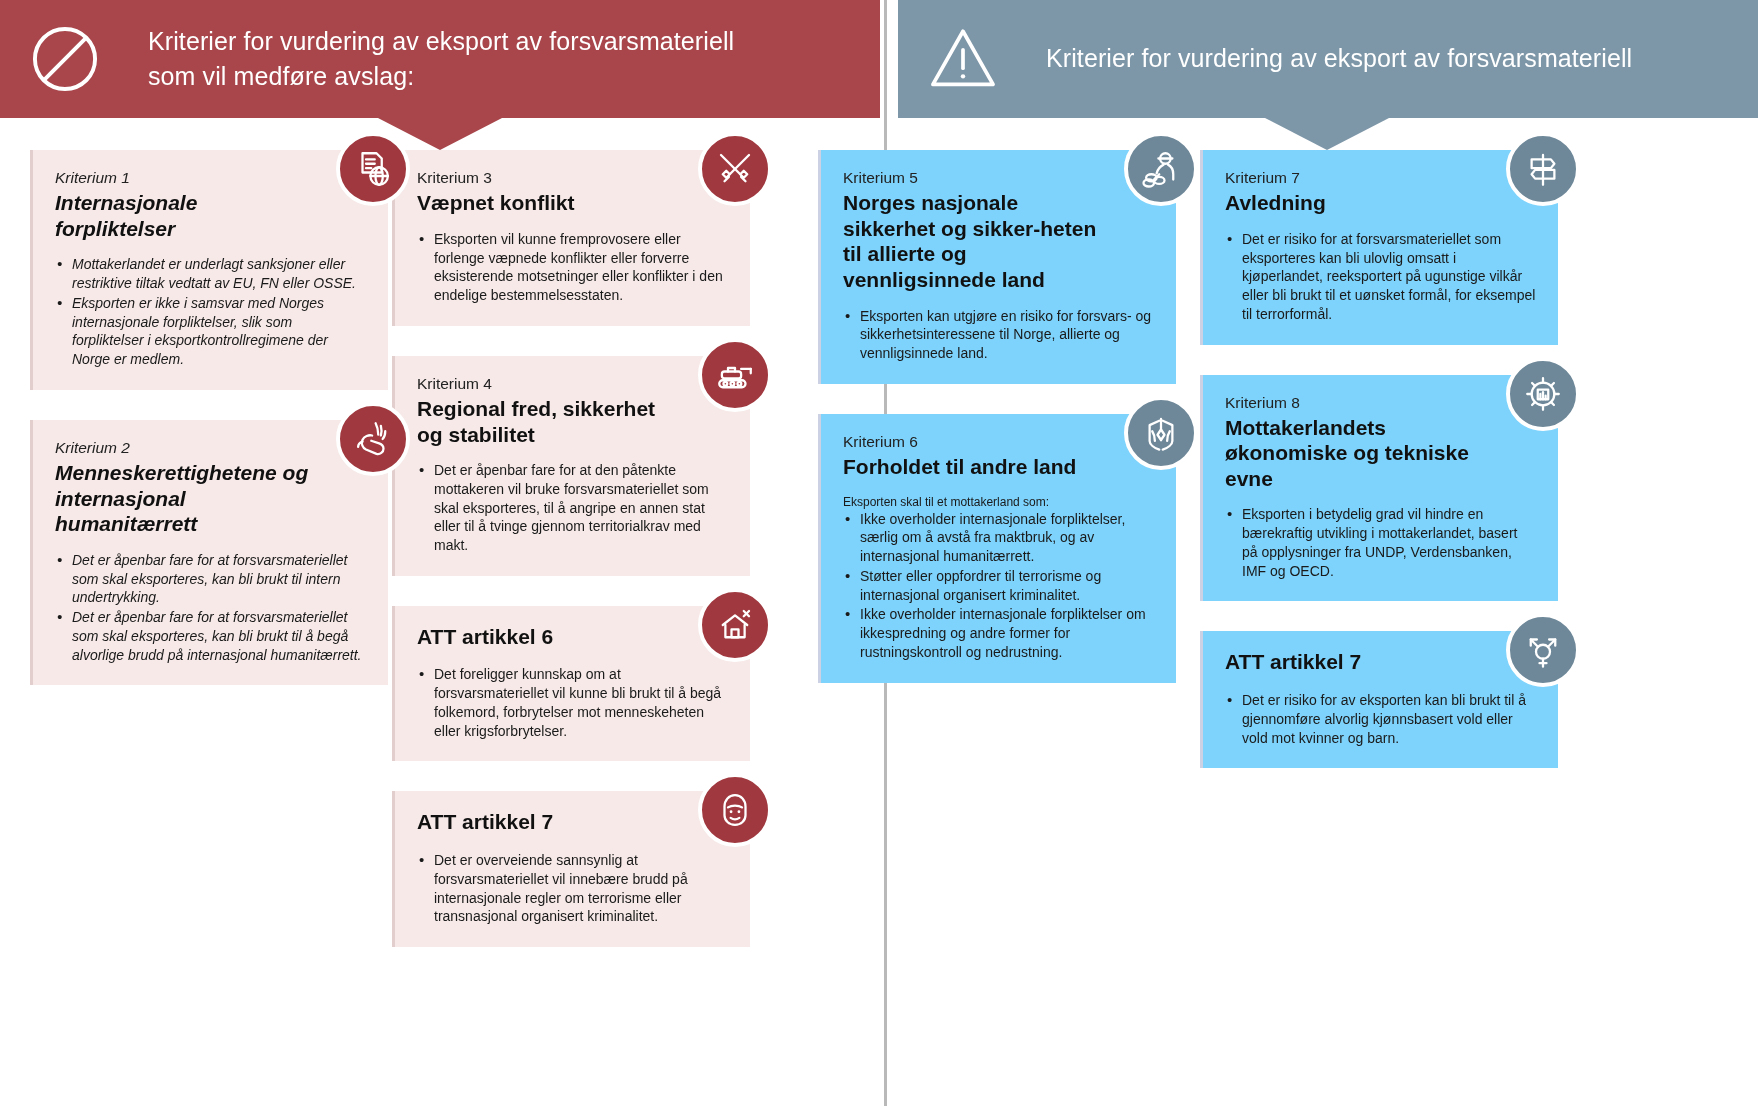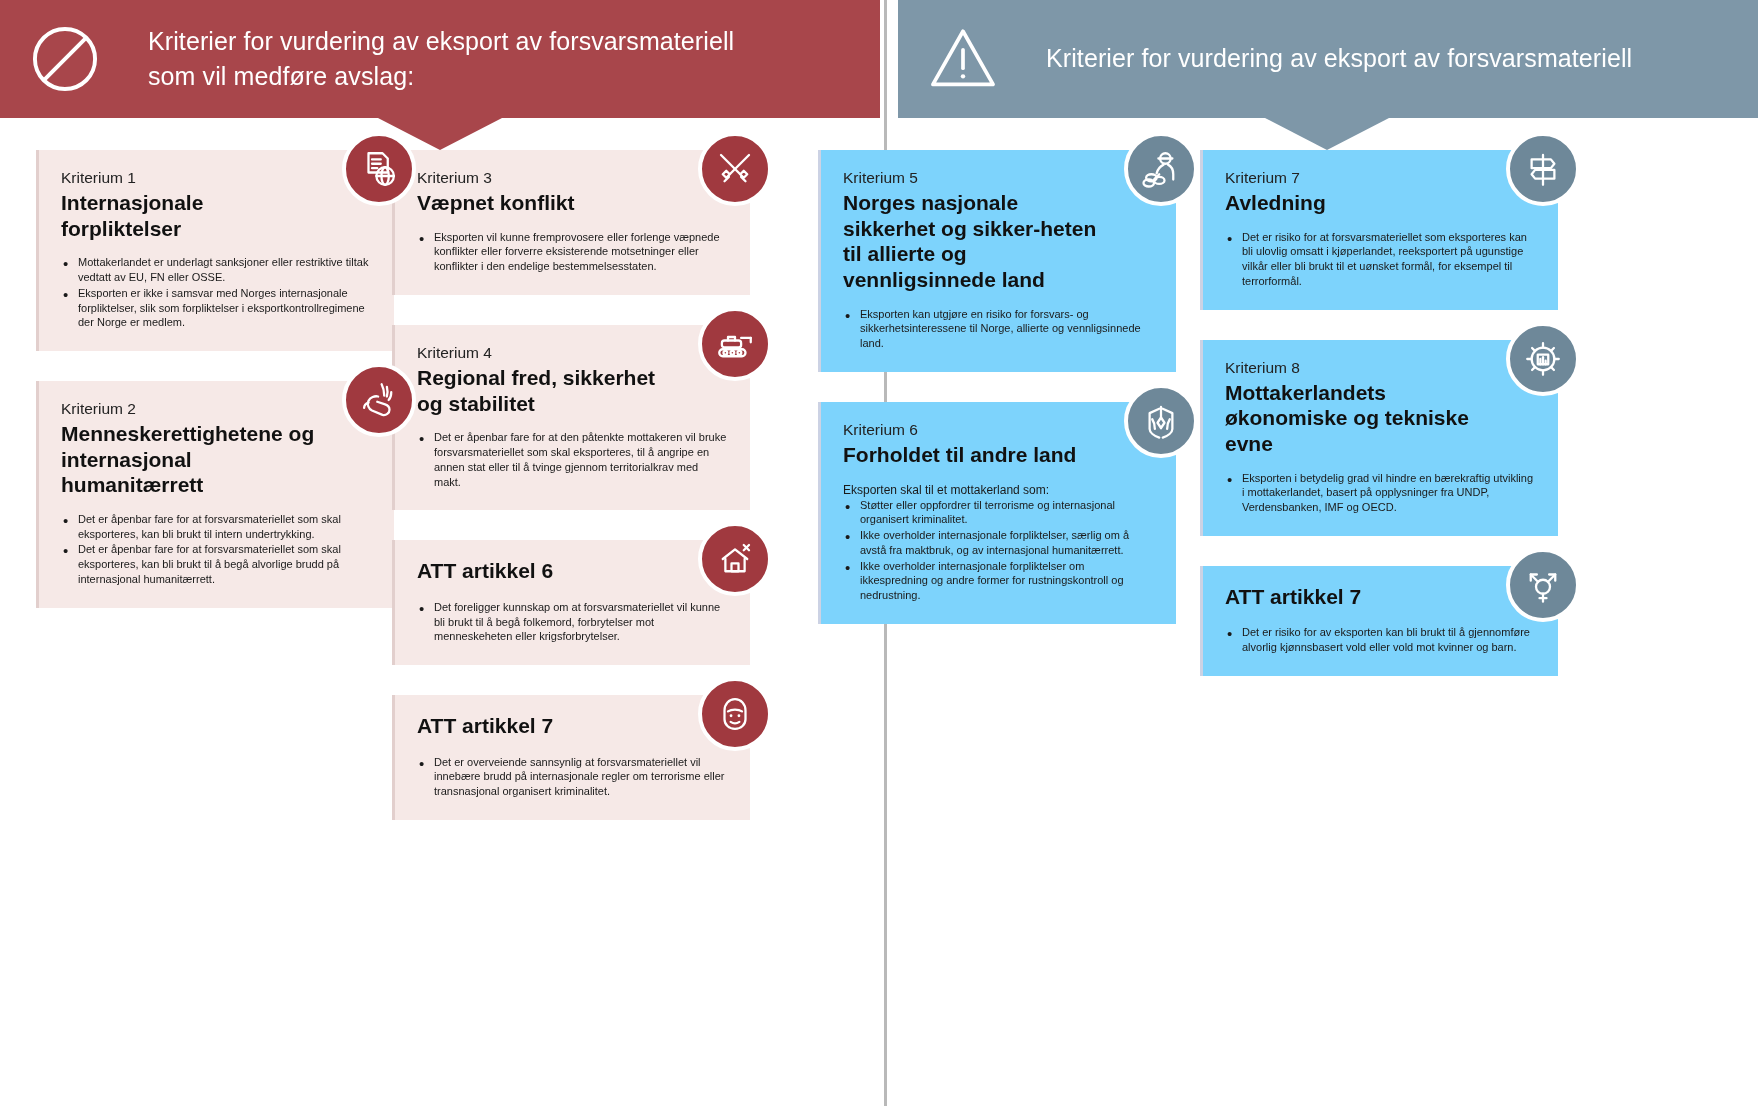--- a/index.html
+++ b/index.html
@@ -56,21 +56,21 @@
 
   .divider {
     position: absolute;
     left: 884px; top: 0;
     width: 3px; height: 1106px;
     background: #b9b9b9;
   }
 
   
   .col { position: absolute; top: 150px; }
-  #col1 { left: 36px;   width: 358px; }
+  #col1 { left: 30px;   width: 358px; font-style: italic; }
   #col2 { left: 392px;  width: 358px; }
   #col3 { left: 818px;  width: 358px; }
   #col4 { left: 1200px; width: 358px; }
 
   
   .card {
     position: relative;
     padding: 18px 22px 20px 22px;
     margin-bottom: 30px;
   }
@@ -96,21 +96,21 @@
   .intro {
     font-size: 12px;
     color: #1a1a1a;
     line-height: 1.34;
     margin-bottom: 0;
   }
 
   ul.bullets { list-style: none; }
   ul.bullets li {
     position: relative;
-    font-size: 11px;
+    font-size: 14px;
     color: #1a1a1a;
     line-height: 1.34;
     padding-left: 17px;
     margin-bottom: 1px;
   }
   ul.bullets li::before {
     content: "•";
     position: absolute;
     left: 2px; top: -1px;
     font-size: 15px;
@@ -301,22 +301,22 @@
             <path d="M24 8v12l-4 6 4 6"></path>
             <path d="M24 20l4 6-4 6"></path>
             <path d="M14 22c2 3 3 7 3 11"></path>
             <path d="M34 22c-2 3-3 7-3 11"></path>
           </svg>
         </div>
         <div class="kriterium-label">Kriterium 6</div>
         <div class="card-title">Forholdet til andre land</div>
         <div class="intro">Eksporten skal til et mottakerland som:</div>
         <ul class="bullets">
+          <li>Ikke overholder internasjonale forpliktelser, særlig om å avstå fra maktbruk, og av internasjonal humanitærrett.</li>
           <li>Støtter eller oppfordrer til terrorisme og internasjonal organisert kriminalitet.</li>
-          <li>Ikke overholder internasjonale forpliktelser, særlig om å avstå fra maktbruk, og av internasjonal humanitærrett.</li>
           <li>Ikke overholder internasjonale forpliktelser om ikkespredning og andre former for rustningskontroll og nedrustning.</li>
         </ul>
       </div>
     </div>
   <div class="col" id="col4">
       <div class="card blue">
         <div class="badge blue">
           <svg viewBox="0 0 48 48" fill="none" stroke="#ffffff" stroke-width="2.6" stroke-linecap="round" stroke-linejoin="round">
             <line x1="24" y1="8" x2="24" y2="42"></line>
             <path d="M11 13h22l4 5-4 5H11z"></path>

